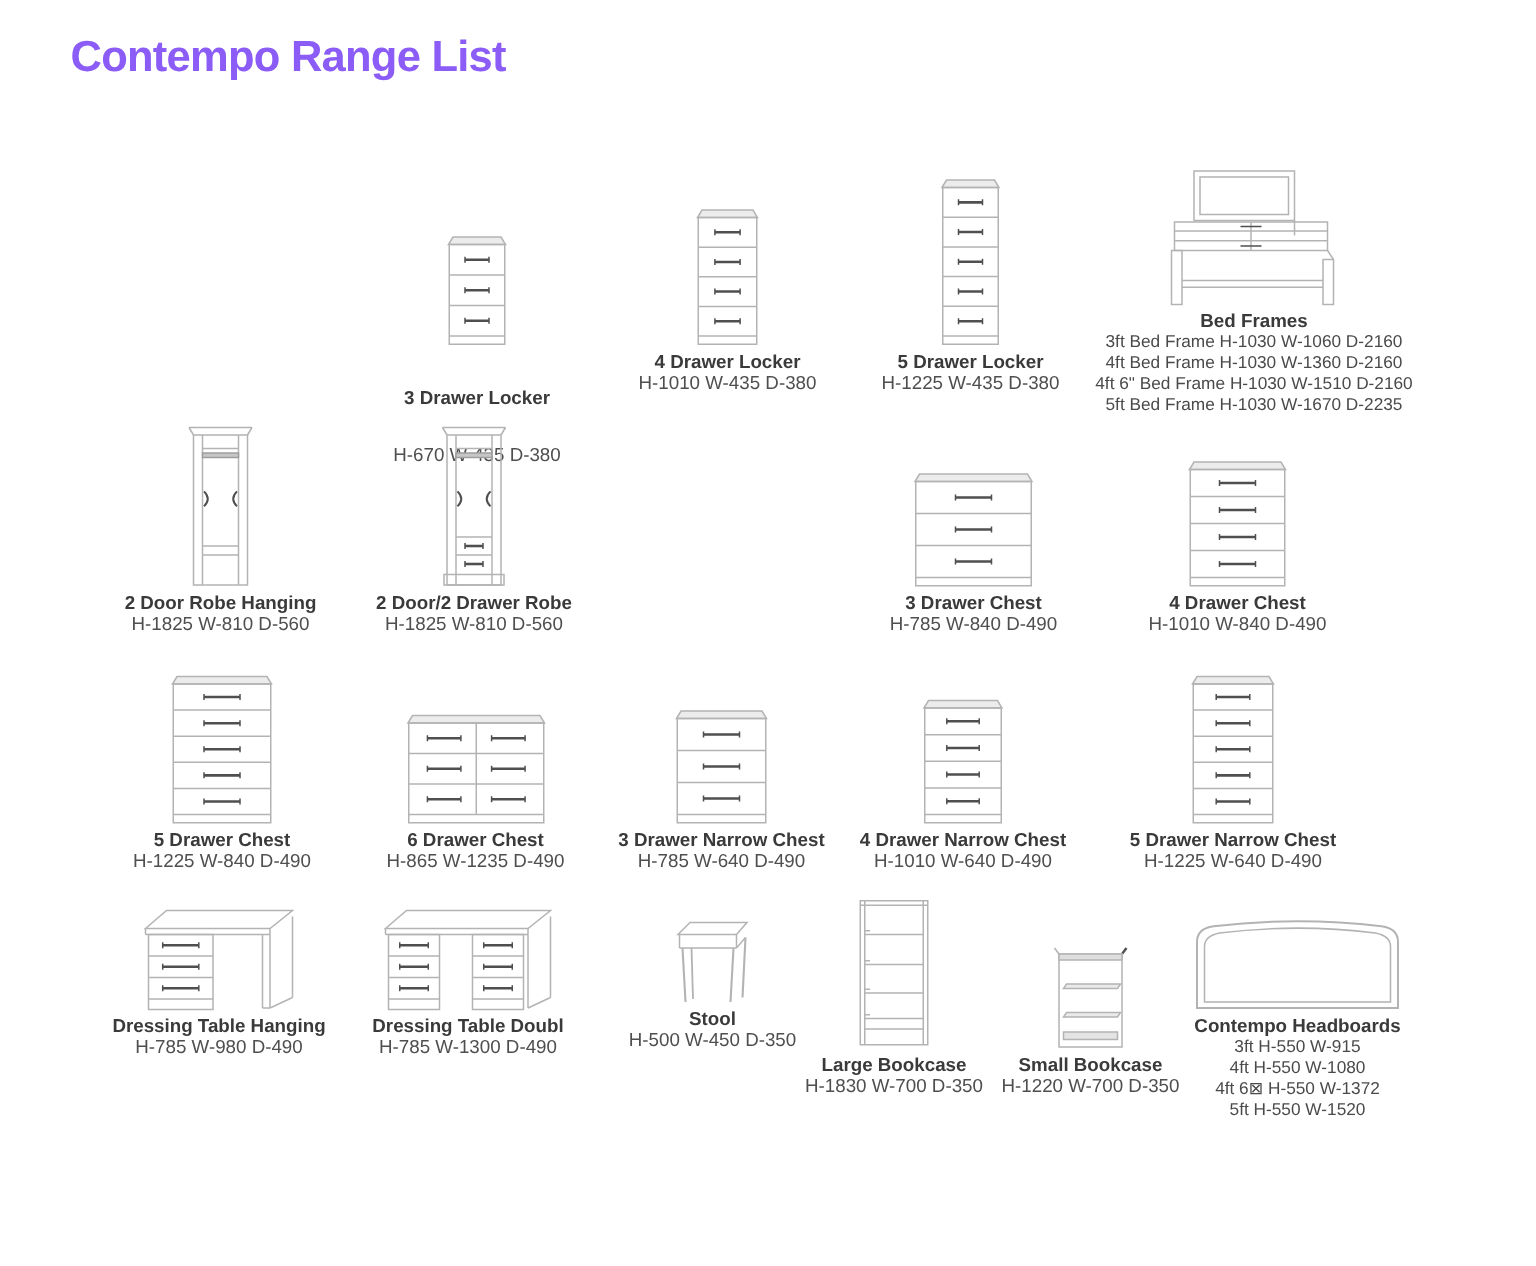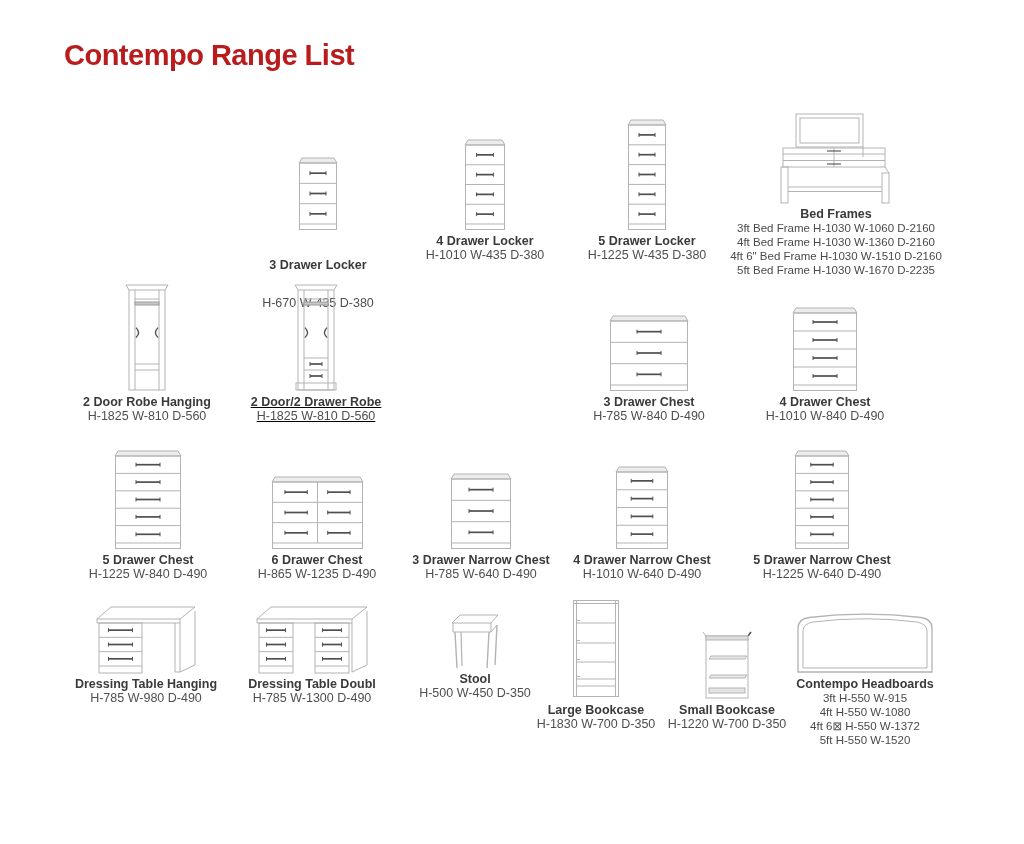--- a/index.html
+++ b/index.html
@@ -1,20 +1,20 @@
 <!DOCTYPE html>
 <html><head>
 <meta charset="utf-8">
 <style>
   html,body{margin:0;padding:0;background:#fff;}
   body{width:1024px;height:844px;position:relative;overflow:hidden;
        font-family:"Liberation Sans",sans-serif;}
   .page{position:absolute;inset:0;background:#ffffff;}
-  .title{position:absolute;left:47px;top:22px;margin:17px;font-size:29px;font-weight:700;
-         color:#b91c1c;letter-spacing:-0.5px;}
+  .title{position:absolute;left:47px;top:22px;margin:0;font-size:29px;font-weight:700;
+         color:#8b5cf6;letter-spacing:-0.5px;}
   .cell{position:absolute;display:flex;flex-direction:column;align-items:center;}
   .art{display:flex;align-items:flex-end;justify-content:center;width:100%;}
   .iname{font-size:12.5px;font-weight:700;color:#3a3a3a;line-height:14px;margin-top:3px;
          white-space:nowrap;text-align:center;}
   .idims{font-size:12.5px;color:#4f4f4f;line-height:15px;white-space:nowrap;text-align:center;}
   .iline{font-size:11.5px;color:#4a4a4a;line-height:14px;white-space:nowrap;text-align:left;}
   svg{display:block;}
 </style>
 </head>
 <body>
@@ -145,21 +145,21 @@
           <path d="M11,43.6 q5,5 0,10" fill="none" stroke="#4f4f4f" stroke-width="1.3"></path>
           <path d="M33,43.6 q-5,5 0,10" fill="none" stroke="#4f4f4f" stroke-width="1.3"></path>
           <line x1="10" y1="80" x2="34" y2="80" stroke="#b3b3b3" stroke-width="1"></line>
           <line x1="10" y1="86" x2="34" y2="86" stroke="#b3b3b3" stroke-width="1"></line>
         </svg>
       </div>
     <div class="iname">2 Door Robe Hanging</div>
     <div class="idims">H-1825 W-810 D-560</div>
   </div>
 
-  <div class="cell" style="left:216px;top:282px;width:200px;text-decoration:underline;">
+  <div class="cell" style="left:216px;top:282px;width:200px;">
     <div class="art" style="height:110px;">
         <svg width="44" height="108" viewBox="0 0 44 108">
           <line x1="1" y1="1" x2="43" y2="1" stroke="#b3b3b3" stroke-width="1"></line>
           <line x1="4" y1="6" x2="1" y2="1" stroke="#b3b3b3" stroke-width="1"></line>
           <line x1="40" y1="6" x2="43" y2="1" stroke="#b3b3b3" stroke-width="1"></line>
           <rect x="4" y="6" width="36" height="100" fill="none" stroke="#b3b3b3" stroke-width="1"></rect>
           <line x1="10" y1="6" x2="10" y2="106" stroke="#b3b3b3" stroke-width="1"></line>
           <line x1="34" y1="6" x2="34" y2="106" stroke="#b3b3b3" stroke-width="1"></line>
           <line x1="10" y1="15" x2="34" y2="15" stroke="#b3b3b3" stroke-width="1"></line>
           <rect x="10" y="18" width="24" height="3" fill="#c6c6c6" stroke="#9e9e9e" stroke-width="1"></rect>

